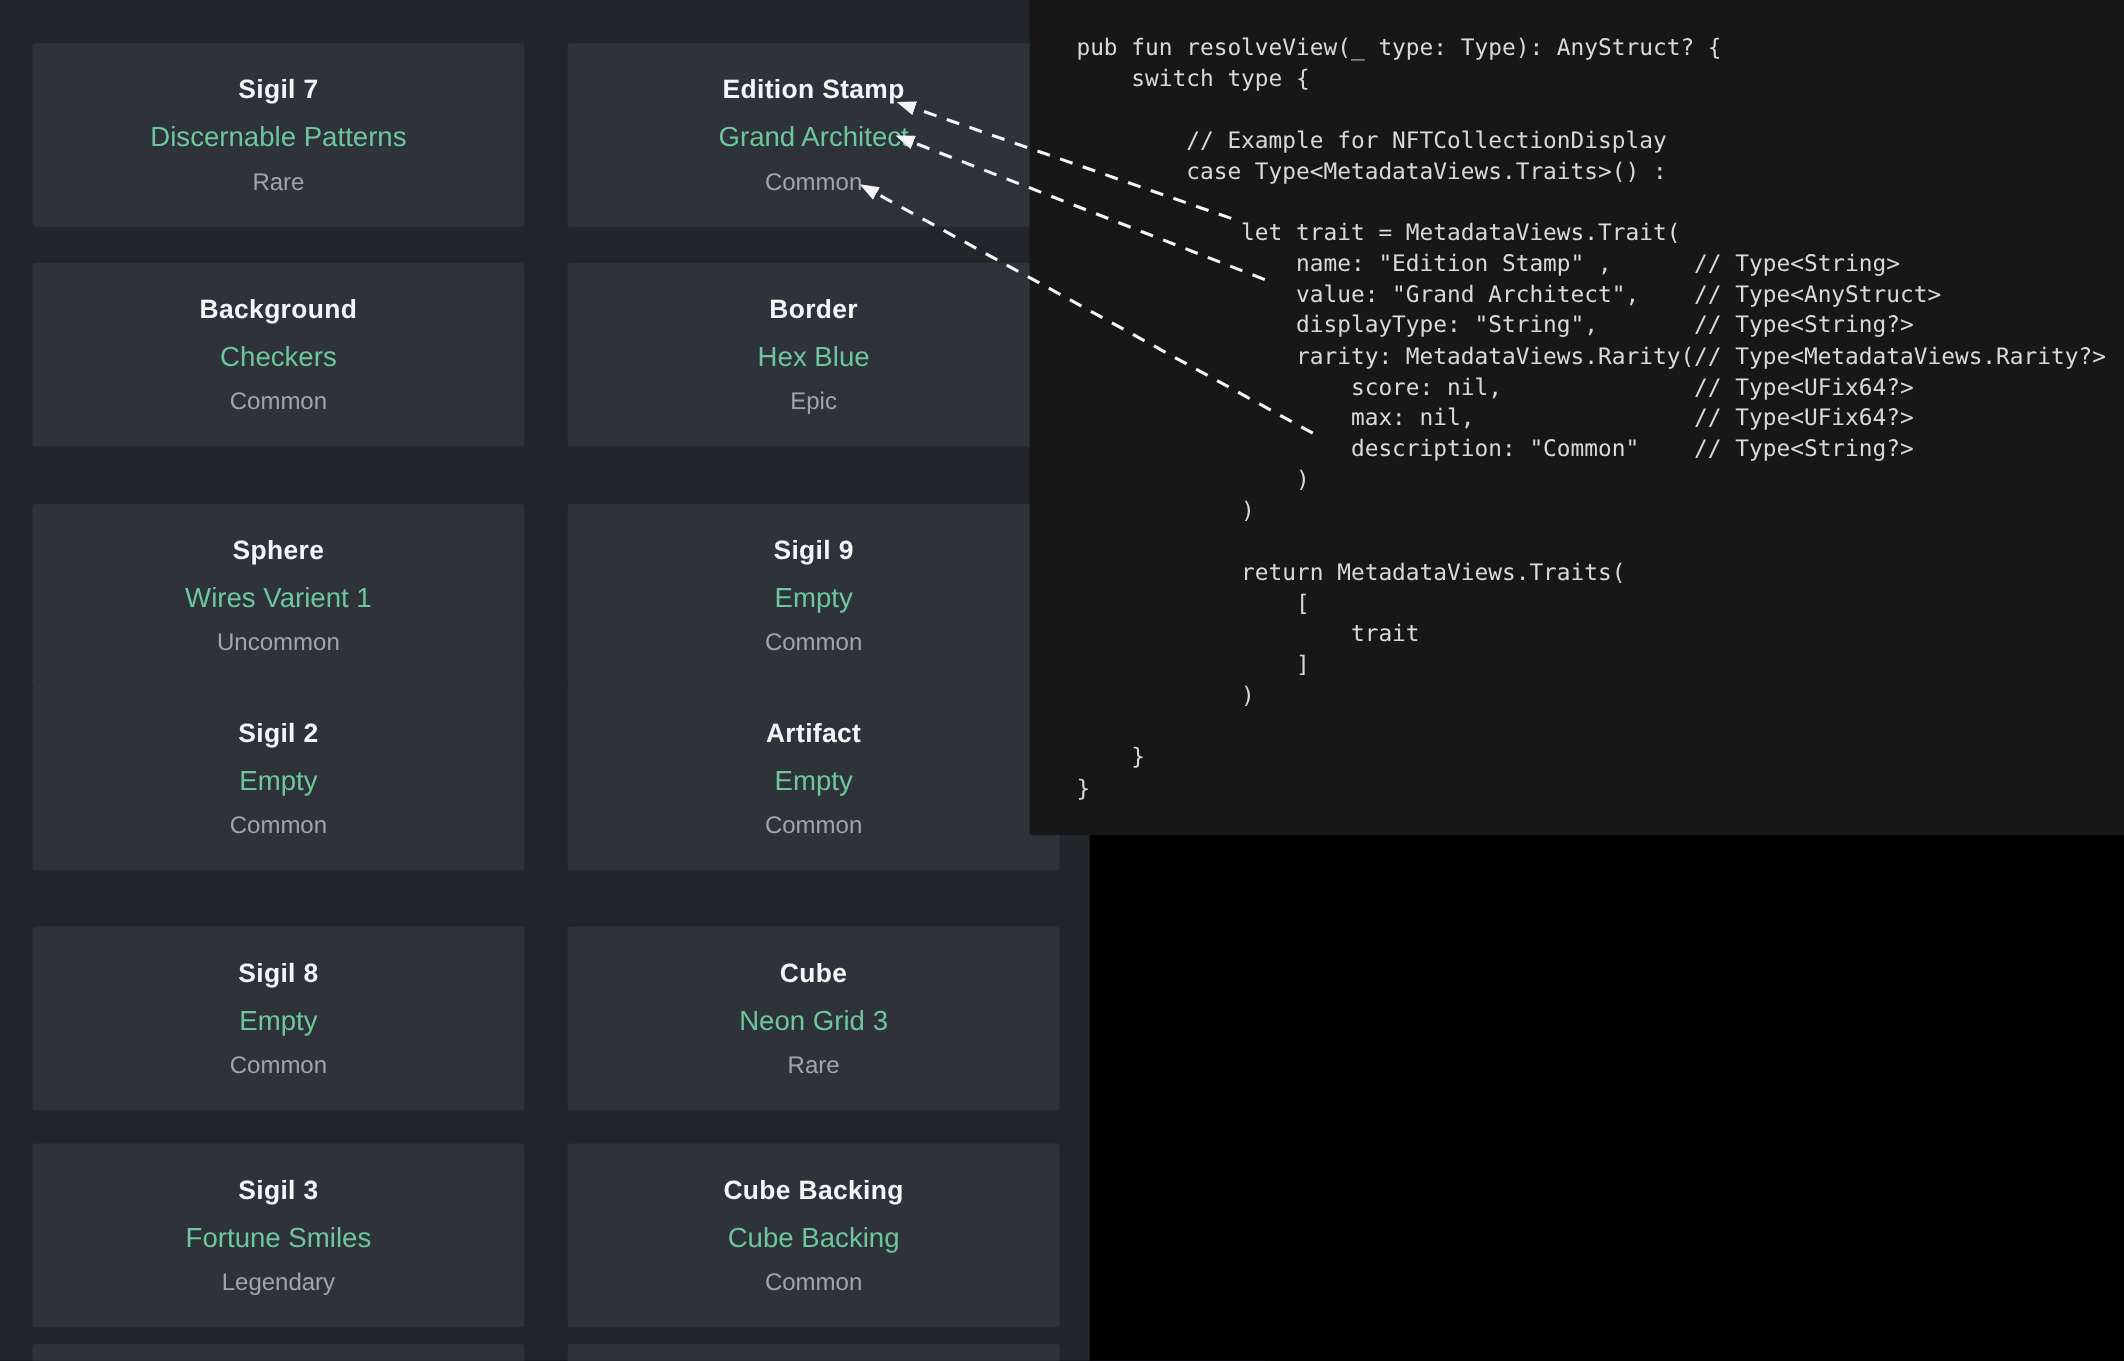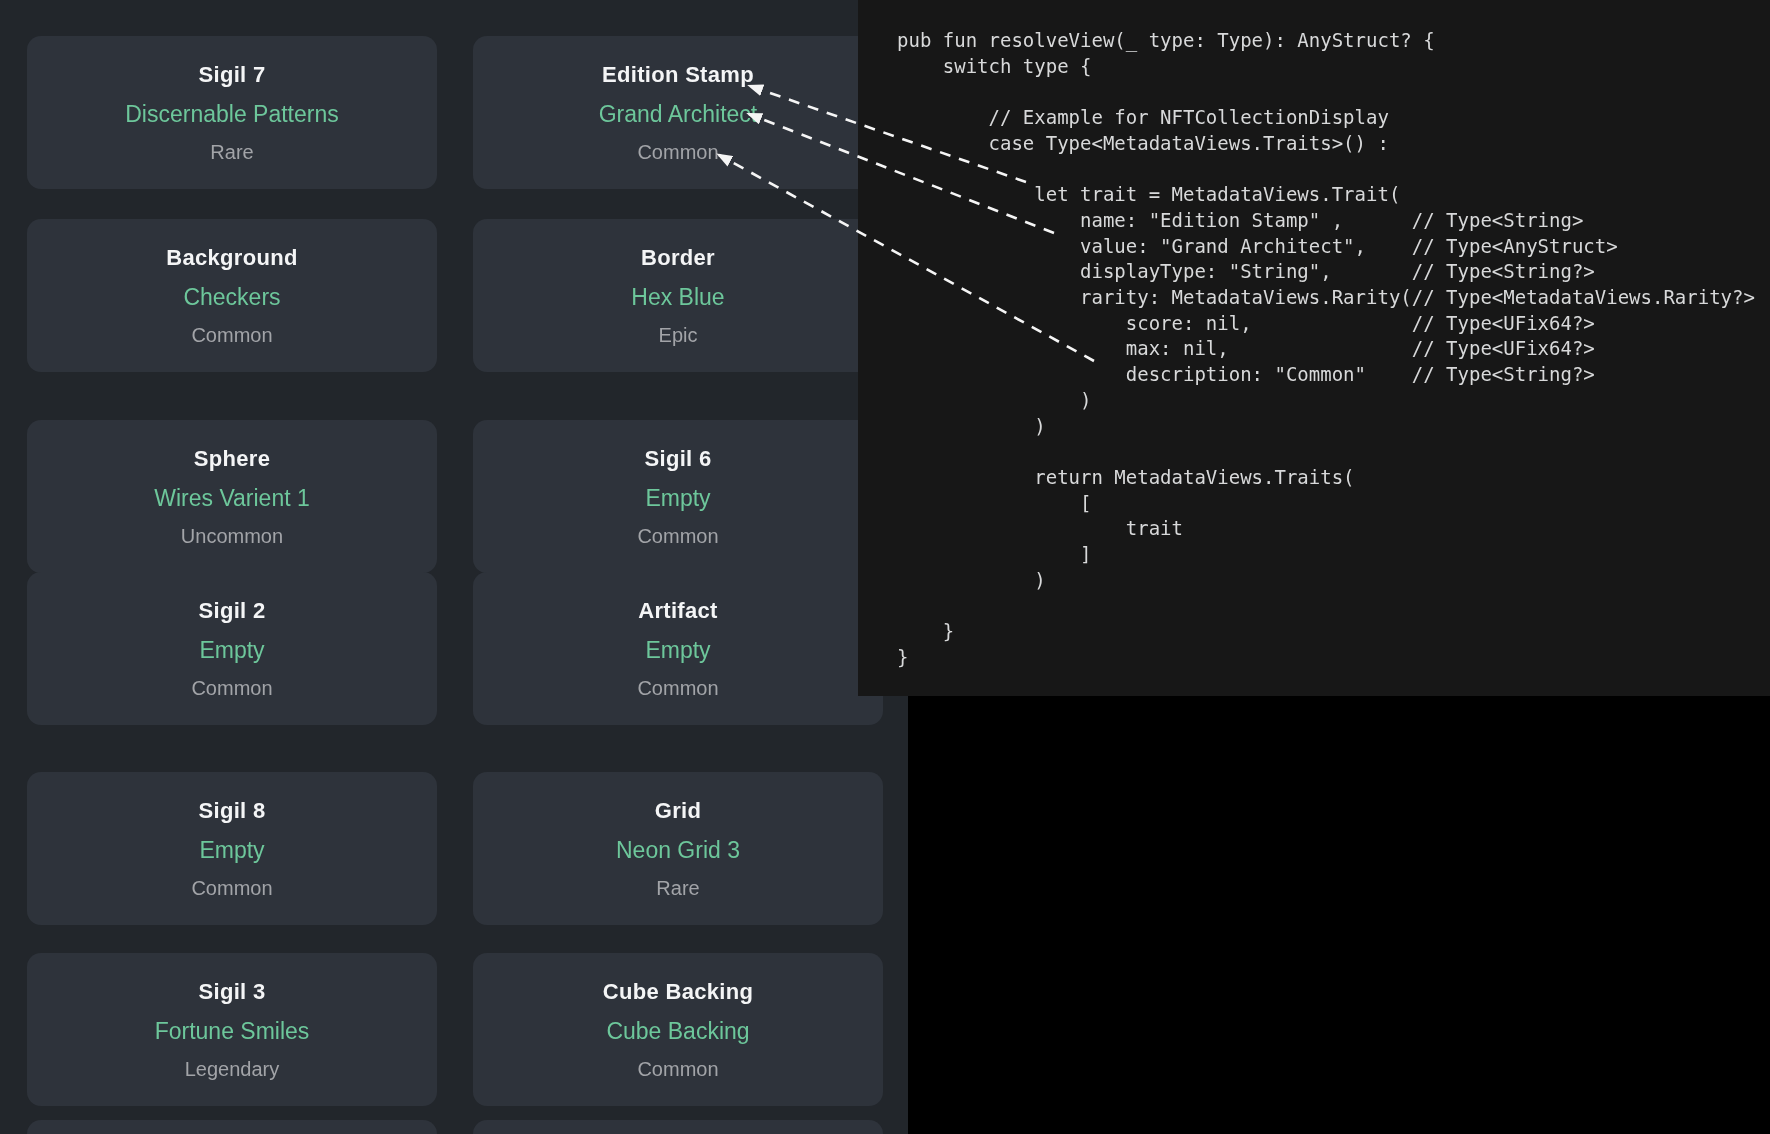--- a/index.html
+++ b/index.html
@@ -12,21 +12,21 @@
     position:relative; overflow:hidden; background:var(--bg);
     font-family:"Liberation Sans", sans-serif;
   }
   
   .traits-page{
     position:absolute; left:0; top:0; width:908px; height:1134px;
     background:var(--page-bg); z-index:1;
   }
   .trait-card{
     position:absolute; width:410px; height:153px;
-    background:var(--card-bg); border-radius:14px;
+    background:var(--card-bg); border-radius:3px;
     display:flex; flex-direction:column; align-items:center; justify-content:center;
     gap:13px; text-align:center;
   }
   .c1{left:27px} .c2{left:473px}
   .r1{top:36px} .r2{top:219px} .r3{top:420px} .r4{top:572px}
   .r5{top:772px} .r6{top:953px} .r7{top:1120px}
   .trait-card .t-name{font-size:22px; font-weight:700; color:var(--title); letter-spacing:.3px;}
   .trait-card .t-value{font-size:23px; color:var(--value);}
   .trait-card .t-rarity{font-size:20px; color:var(--rarity);}
   
@@ -73,41 +73,41 @@
     <div class="t-name">Border</div>
     <div class="t-value">Hex Blue</div>
     <div class="t-rarity">Epic</div>
   </div>
       <div class="trait-card r3 c1">
     <div class="t-name">Sphere</div>
     <div class="t-value">Wires Varient 1</div>
     <div class="t-rarity">Uncommon</div>
   </div>
       <div class="trait-card r3 c2">
-    <div class="t-name">Sigil 6</div>
+    <div class="t-name">Sigil 9</div>
     <div class="t-value">Empty</div>
     <div class="t-rarity">Common</div>
   </div>
       <div class="trait-card r4 c1">
     <div class="t-name">Sigil 2</div>
     <div class="t-value">Empty</div>
     <div class="t-rarity">Common</div>
   </div>
       <div class="trait-card r4 c2">
     <div class="t-name">Artifact</div>
     <div class="t-value">Empty</div>
     <div class="t-rarity">Common</div>
   </div>
       <div class="trait-card r5 c1">
     <div class="t-name">Sigil 8</div>
     <div class="t-value">Empty</div>
     <div class="t-rarity">Common</div>
   </div>
       <div class="trait-card r5 c2">
-    <div class="t-name">Grid</div>
+    <div class="t-name">Cube</div>
     <div class="t-value">Neon Grid 3</div>
     <div class="t-rarity">Rare</div>
   </div>
       <div class="trait-card r6 c1">
     <div class="t-name">Sigil 3</div>
     <div class="t-value">Fortune Smiles</div>
     <div class="t-rarity">Legendary</div>
   </div>
       <div class="trait-card r6 c2">
     <div class="t-name">Cube Backing</div>

